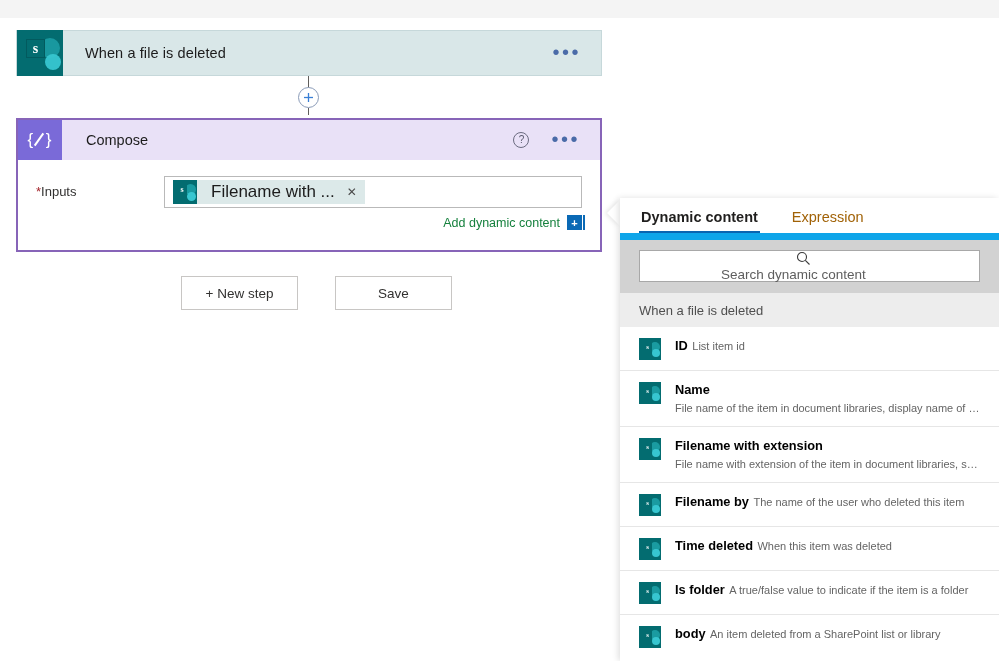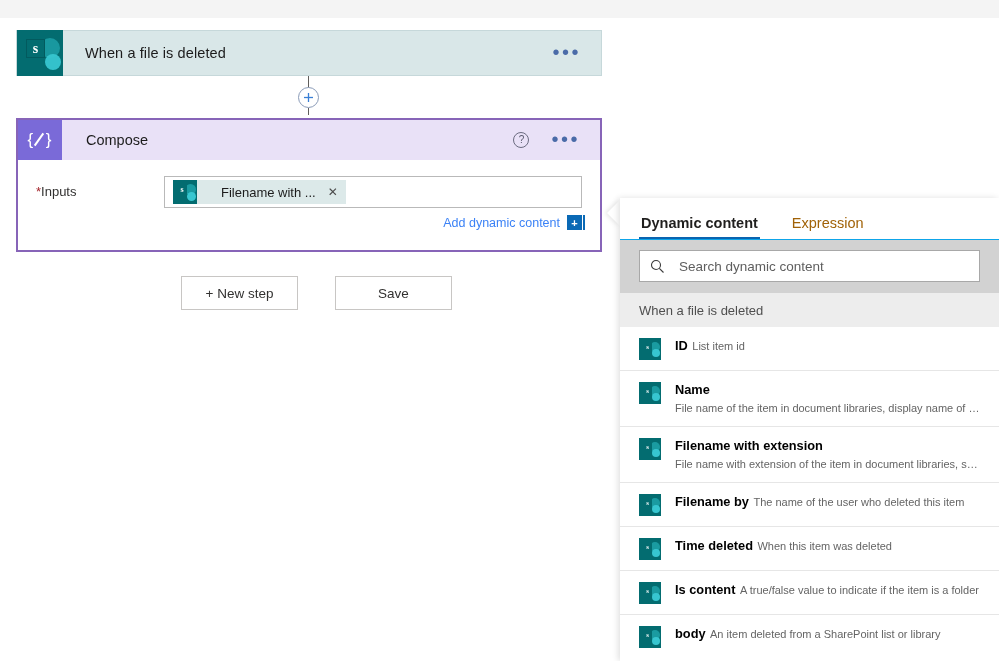--- a/index.html
+++ b/index.html
@@ -195,33 +195,33 @@
     background: #37c6d0; right: 1px; bottom: 3px;
   }
   .token-icon .sLetter {
     position: absolute; left: 4px; top: 4px;
     width: 10px; height: 10px; background: #036c70;
     color: #ffffff; font-size: 8px; font-weight: bold;
     font-family: "Liberation Serif", serif;
     display: flex; align-items: center; justify-content: center; z-index: 3;
   }
   .token-label {
-    font-size: 13px; color: #1c1c1c; padding: 0 8px 0 24px;
+    font-size: 17px; color: #1c1c1c; padding: 0 8px 0 14px;
     white-space: nowrap;
   }
   .token-close {
     font-size: 12px; color: #4a4a4a; cursor: pointer;
     padding: 0 4px; line-height: 1;
   }
   .add-dyn-row {
     display: flex; align-items: center; justify-content: flex-end;
     margin-top: 7px;
   }
   .add-dyn-link {
-    font-size: 12.5px; color: #3b82f6; cursor: pointer; text-align: center;
+    font-size: 12.5px; color: #15803d; cursor: pointer; text-align: center;
   }
   .add-dyn-icon {
     margin-left: 7px; width: 15px; height: 15px;
     background: #0a69b5; color: #ffffff;
     font-size: 11px; font-weight: bold;
     display: flex; align-items: center; justify-content: center;
     position: relative;
   }
   .add-dyn-icon::after {
     content: ""; position: absolute; right: -3px; top: 0;
@@ -256,21 +256,21 @@
     border-top: 13px solid transparent;
     border-bottom: 13px solid transparent;
     border-right: 13px solid #ffffff;
     filter: drop-shadow(-2px 0 2px rgba(0,0,0,.10));
   }
   .tabs {
     height: 42px;
     display: flex; align-items: flex-end;
     padding-left: 19px;
     background: #ffffff;
-    border-bottom: 1px solid #0ea5e9;
+    border-bottom: 7px solid #0ea5e9;
   }
   .tab {
     font-size: 14.5px;
     color: #a16207;
     padding: 0 2px 8px 2px;
     margin-right: 30px;
     cursor: pointer;
     position: relative;
   }
   .tab.active { font-weight: bold; color: #201f1e; }
@@ -280,20 +280,21 @@
   }
   .search-wrap {
     background: #d2d2d2;
     padding: 10px 19px 11px 19px;
   }
   .search-box {
     height: 32px; background: #ffffff;
     border: 1px solid #a8a8a8;
     display: flex; align-items: center;
     padding: 0 10px;
+    flex-direction: column;
   }
   .search-icon { flex: 0 0 auto; margin-right: 12px; display: flex; }
   .search-input {
     flex: 1 1 auto;
     border: none; outline: none;
     font-size: 13.5px; color: #5e5e5e;
     font-family: "Liberation Sans", sans-serif;
     background: transparent;
   }
   .search-input::placeholder { color: #5e5e5e; opacity: 1; }
@@ -512,21 +513,21 @@
           <span class="dyn-item-desc">When this item was deleted</span>
         </span>
       </div>
       <div class="dyn-item">
         <span class="dyn-item-icon">
             <span class="c1"></span>
             <span class="c2"></span>
             <span class="sLetter">s</span>
           </span>
         <span class="dyn-item-text">
-          <span class="dyn-item-name">Is content</span>
+          <span class="dyn-item-name">Is folder</span>
           <span class="dyn-item-desc">A true/false value to indicate if the item is a folder</span>
         </span>
       </div>
       <div class="dyn-item">
         <span class="dyn-item-icon">
             <span class="c1"></span>
             <span class="c2"></span>
             <span class="sLetter">s</span>
           </span>
         <span class="dyn-item-text">

